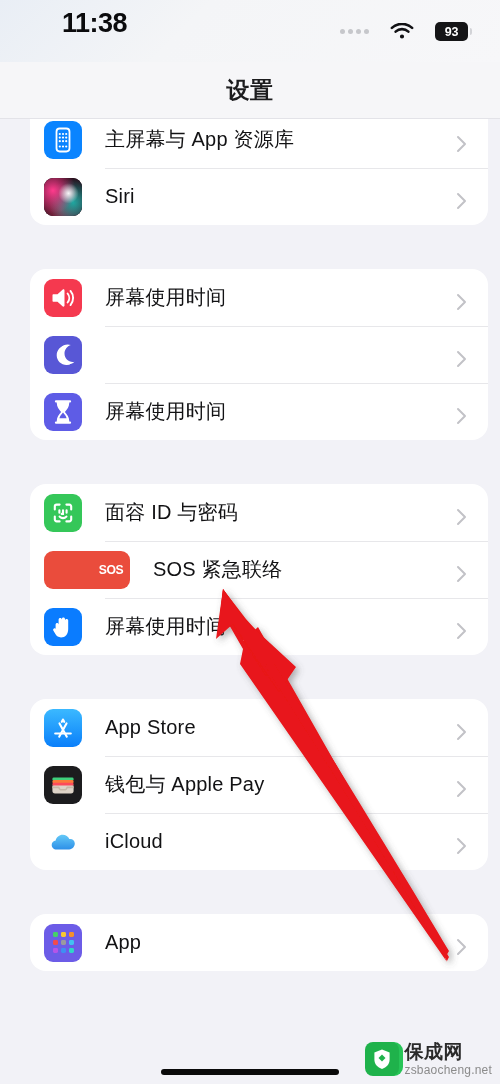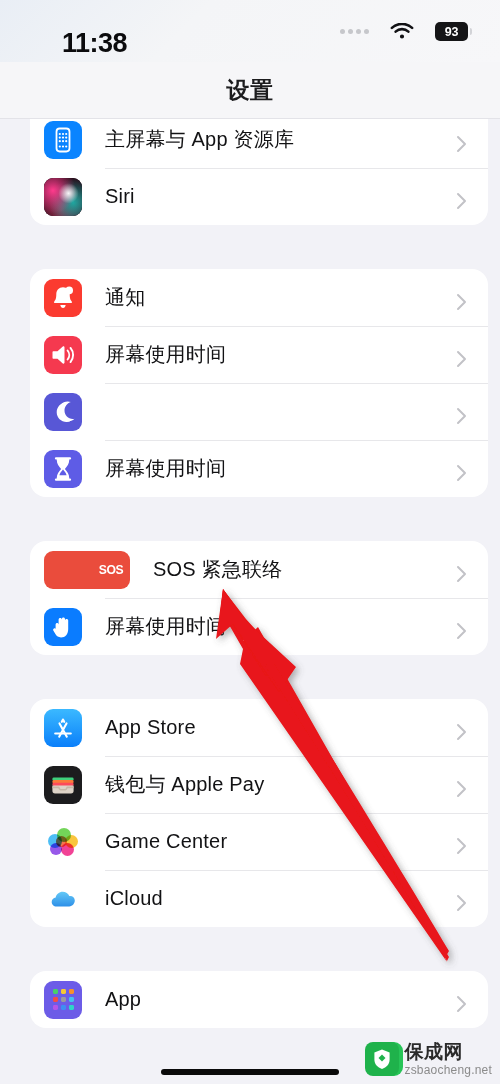--- a/index.html
+++ b/index.html
@@ -27,21 +27,21 @@
     position: absolute;
     top: 0; left: 0;
     width: 500px;
     height: 62px;
     background: linear-gradient(135deg,#e9eef5 0%, #f4f5f7 38%, #f7f7f9 100%);
     z-index: 5;
   }
   #status-time {
     position: absolute;
     left: 62px;
-    top: 28px;
+    top: 8px;
     font-size: 27px;
     font-weight: bold;
     letter-spacing: -0.5px;
     color: #0b0b0d;
   }
   #status-right {
     position: absolute;
     right: 32px;
     top: 22px;
     display: flex;
@@ -331,35 +331,20 @@
           <span class="chevron">
             <svg width="11" height="18" viewBox="0 0 11 18">
               <path d="M2 2l7 7-7 7" fill="none" stroke="#c2c2c7" stroke-width="2" stroke-linecap="round" stroke-linejoin="round"></path>
             </svg>
           </span>
         </div>
       </div>
       <div class="gap-sm"></div>
       <div class="group">
         <div class="row">
-          <div class="app-icon ic-notif">
-            <svg width="38" height="38" viewBox="0 0 38 38">
-              <path d="M19 8.2c-4.1 0-6.7 2.9-6.7 6.9 0 4.6-.9 6.1-2 7.3-.6.6-.2 1.7.7 1.7h16c.9 0 1.3-1.1.7-1.7-1.1-1.2-2-2.7-2-7.3 0-4-2.6-6.9-6.7-6.9z" fill="#fff"></path>
-              <path d="M16.3 26.1c.3 1.8 1.4 3 2.7 3s2.4-1.2 2.7-3z" fill="#fff"></path>
-              <circle cx="25.2" cy="11.4" r="3.8" fill="#fff"></circle>
-            </svg>
-          </div>
-          <div class="row-label">通知</div>
-          <span class="chevron">
-            <svg width="11" height="18" viewBox="0 0 11 18">
-              <path d="M2 2l7 7-7 7" fill="none" stroke="#c2c2c7" stroke-width="2" stroke-linecap="round" stroke-linejoin="round"></path>
-            </svg>
-          </span>
-        </div>
-        <div class="row">
           <div class="app-icon ic-sound">
             <svg width="38" height="38" viewBox="0 0 38 38">
               <path d="M9.5 15.2h4l5.3-4.6c.7-.6 1.7-.1 1.7.8v15.2c0 .9-1 1.4-1.7.8l-5.3-4.6h-4c-.6 0-1-.4-1-1v-5.6c0-.6.4-1 1-1z" fill="#fff"></path>
               <path d="M23.6 14.5a7 7 0 0 1 0 9" stroke="#fff" stroke-width="1.9" fill="none" stroke-linecap="round"></path>
               <path d="M26.5 11.9a11 11 0 0 1 0 14.2" stroke="#fff" stroke-width="1.9" fill="none" stroke-linecap="round"></path>
             </svg>
           </div>
           <div class="row-label">屏幕使用时间</div>
           <span class="chevron">
             <svg width="11" height="18" viewBox="0 0 11 18">
@@ -392,20 +377,41 @@
           <div class="row-label">屏幕使用时间</div>
           <span class="chevron">
             <svg width="11" height="18" viewBox="0 0 11 18">
               <path d="M2 2l7 7-7 7" fill="none" stroke="#c2c2c7" stroke-width="2" stroke-linecap="round" stroke-linejoin="round"></path>
             </svg>
           </span>
         </div>
       </div>
       <div class="gap-sm"></div>
       <div class="group">
+        <div class="row">
+          <div class="app-icon ic-faceid">
+            <svg width="38" height="38" viewBox="0 0 38 38">
+              <g fill="none" stroke="#fff" stroke-width="2.1" stroke-linecap="round">
+                <path d="M10.8 15.4v-3a1.8 1.8 0 0 1 1.8-1.8h3"></path>
+                <path d="M27.2 15.4v-3a1.8 1.8 0 0 0-1.8-1.8h-3"></path>
+                <path d="M10.8 22.6v3a1.8 1.8 0 0 0 1.8 1.8h3"></path>
+                <path d="M27.2 22.6v3a1.8 1.8 0 0 1-1.8 1.8h-3"></path>
+                <path d="M15.4 16.3v2.4M22.6 16.3v2.4"></path>
+                <path d="M19 16.3v3.6h-1.3"></path>
+                <path d="M15.6 22.6c1 1.1 2.1 1.5 3.4 1.5s2.4-.4 3.4-1.5"></path>
+              </g>
+            </svg>
+          </div>
+          <div class="row-label">面容 ID 与密码</div>
+          <span class="chevron">
+            <svg width="11" height="18" viewBox="0 0 11 18">
+              <path d="M2 2l7 7-7 7" fill="none" stroke="#c2c2c7" stroke-width="2" stroke-linecap="round" stroke-linejoin="round"></path>
+            </svg>
+          </span>
+        </div>
         <div class="row">
           <div class="app-icon ic-sos">
             <svg width="38" height="38" viewBox="0 0 38 38">
               <text x="19" y="23.4" text-anchor="middle" font-family="Liberation Sans, sans-serif" font-size="12.2" font-weight="bold" fill="#fff" letter-spacing="-0.4">SOS</text>
             </svg>
           </div>
           <div class="row-label">SOS 紧急联络</div>
           <span class="chevron">
             <svg width="11" height="18" viewBox="0 0 11 18">
               <path d="M2 2l7 7-7 7" fill="none" stroke="#c2c2c7" stroke-width="2" stroke-linecap="round" stroke-linejoin="round"></path>
@@ -450,38 +456,20 @@
           <div class="app-icon ic-wallet">
             <svg width="38" height="38" viewBox="0 0 38 38">
               <rect x="8.4" y="11.4" width="21.2" height="3.2" rx="1.4" fill="#3fd07c"></rect>
               <rect x="8.4" y="14.1" width="21.2" height="3.2" rx="1.4" fill="#fb7b3a"></rect>
               <rect x="8.4" y="16.8" width="21.2" height="3.2" rx="1.4" fill="#fc4b5b"></rect>
               <path d="M8.4 19.4h21.2v5.4a2.6 2.6 0 0 1-2.6 2.6H11a2.6 2.6 0 0 1-2.6-2.6z" fill="#ded4c8"></path>
               <path d="M8.4 20.6h6.3a1 1 0 0 1 1 1c0 .9.8 1.5 1.7 1.5h3.2c.9 0 1.7-.6 1.7-1.5a1 1 0 0 1 1-1h6.3v1.6h-6.1c-.5 1.5-1.6 2.3-3 2.3h-3.1c-1.4 0-2.5-.8-3-2.3H8.4z" fill="#c6b9a8"></path>
             </svg>
           </div>
           <div class="row-label">钱包与 Apple Pay</div>
-          <span class="chevron">
-            <svg width="11" height="18" viewBox="0 0 11 18">
-              <path d="M2 2l7 7-7 7" fill="none" stroke="#c2c2c7" stroke-width="2" stroke-linecap="round" stroke-linejoin="round"></path>
-            </svg>
-          </span>
-        </div>
-        <div class="row">
-          <div class="app-icon ic-gamecenter">
-            <span class="gc-bubbles">
-              <i style="left:4px;  top:11px; width:14px; height:14px; background:#3eb9f5;"></i>
-              <i style="left:13px; top:5px;  width:14px; height:14px; background:#67d24b;"></i>
-              <i style="left:21px; top:12px; width:13px; height:13px; background:#f9c02d;"></i>
-              <i style="left:6px;  top:20px; width:12px; height:12px; background:#8e49e8;"></i>
-              <i style="left:17px; top:20px; width:13px; height:13px; background:#f0328c;"></i>
-              <i style="left:12px; top:13px; width:11px; height:11px; background:#f7683c;"></i>
-            </span>
-          </div>
-          <div class="row-label">Game Center</div>
           <span class="chevron">
             <svg width="11" height="18" viewBox="0 0 11 18">
               <path d="M2 2l7 7-7 7" fill="none" stroke="#c2c2c7" stroke-width="2" stroke-linecap="round" stroke-linejoin="round"></path>
             </svg>
           </span>
         </div>
         <div class="row">
           <div class="app-icon ic-icloud">
             <svg width="38" height="38" viewBox="0 0 38 38">
               <defs>

